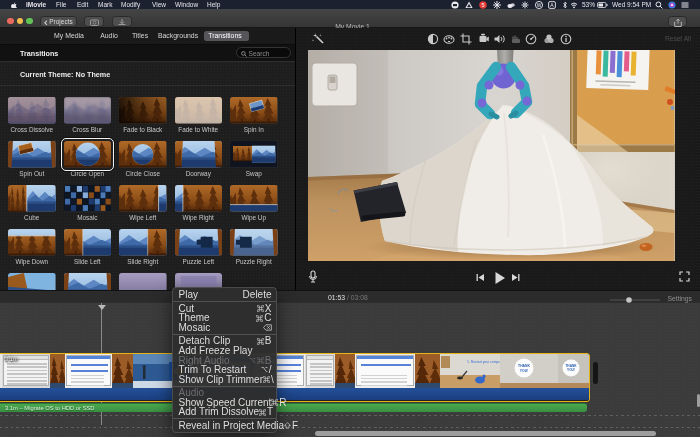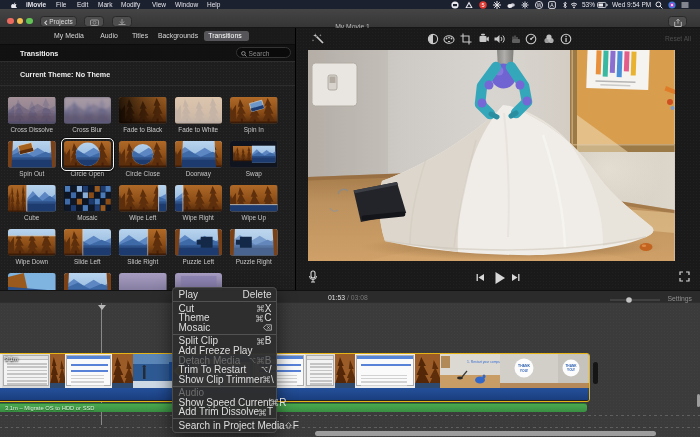--- a/index.html
+++ b/index.html
@@ -883,31 +883,31 @@
         <span>Mosaic</span>
         <span class="sc">
           <svg width="9" height="7" viewBox="0 0 14 10">
             <path d="M4.5 .8 H13 V9.2 H4.5 L.8 5 Z" fill="none" stroke="#dedede" stroke-width="1.1"></path>
             <path d="M6.5 3 L10.5 7 M10.5 3 L6.5 7" stroke="#dedede" stroke-width="1"></path>
           </svg>
         </span>
       </div>
  <div class="msep"></div>
  <div class="mi">
-        <span>Split Clip</span>
+        <span>Detach Clip</span>
         <span class="sc"><svg width="7" height="7" viewBox="0 0 12 12" style="margin-right:.5px">
             <path d="M4 4 H8 V8 H4 Z M4 4 H2.8 A1.8 1.8 0 1 1 4 2.8 Z M8 4 V2.8 A1.8 1.8 0 1 1 9.2 4 Z M8 8 H9.2 A1.8 1.8 0 1 1 8 9.2 Z M4 8 V9.2 A1.8 1.8 0 1 1 2.8 8 Z" fill="none" stroke="#dedede" stroke-width="1.1"></path>
           </svg>B</span>
       </div>
  <div class="mi">
         <span>Add Freeze Play</span>
         <span class="sc"></span>
       </div>
  <div class="mi dim">
-        <span>Detach Media</span>
+        <span>Right Audio</span>
         <span class="sc"><svg width="7" height="7" viewBox="0 0 12 12" style="margin-right:.5px">
             <path d="M1 2.5 h3.2 L9 9.5 h2 M7.5 2.5 H11" stroke="#6e6e6e" stroke-width="1.2" fill="none"></path>
           </svg><svg width="7" height="7" viewBox="0 0 12 12" style="margin-right:.5px">
             <path d="M4 4 H8 V8 H4 Z M4 4 H2.8 A1.8 1.8 0 1 1 4 2.8 Z M8 4 V2.8 A1.8 1.8 0 1 1 9.2 4 Z M8 8 H9.2 A1.8 1.8 0 1 1 8 9.2 Z M4 8 V9.2 A1.8 1.8 0 1 1 2.8 8 Z" fill="none" stroke="#6e6e6e" stroke-width="1.1"></path>
           </svg>B</span>
       </div>
  <div class="mi">
         <span>Trim To Restart</span>
         <span class="sc"><svg width="7" height="7" viewBox="0 0 12 12" style="margin-right:.5px">
             <path d="M1 2.5 h3.2 L9 9.5 h2 M7.5 2.5 H11" stroke="#dedede" stroke-width="1.2" fill="none"></path>
@@ -931,19 +931,19 @@
           </svg>R</span>
       </div>
  <div class="mi">
         <span>Add Trim Dissolve</span>
         <span class="sc"><svg width="7" height="7" viewBox="0 0 12 12" style="margin-right:.5px">
             <path d="M4 4 H8 V8 H4 Z M4 4 H2.8 A1.8 1.8 0 1 1 4 2.8 Z M8 4 V2.8 A1.8 1.8 0 1 1 9.2 4 Z M8 8 H9.2 A1.8 1.8 0 1 1 8 9.2 Z M4 8 V9.2 A1.8 1.8 0 1 1 2.8 8 Z" fill="none" stroke="#dedede" stroke-width="1.1"></path>
           </svg>T</span>
       </div>
  <div class="msep"></div>
  <div class="mi">
-        <span>Search in Project Media</span>
+        <span>Reveal in Project Media</span>
         <span class="sc"><svg width="7" height="7" viewBox="0 0 12 12" style="margin-right:.5px">
             <path d="M6 1 L11 6 H8.5 V10.5 H3.5 V6 H1 Z" fill="none" stroke="#dedede" stroke-width="1.1"></path>
           </svg>F</span>
       </div>
 </div>
 </div>
 
 </body></html>

